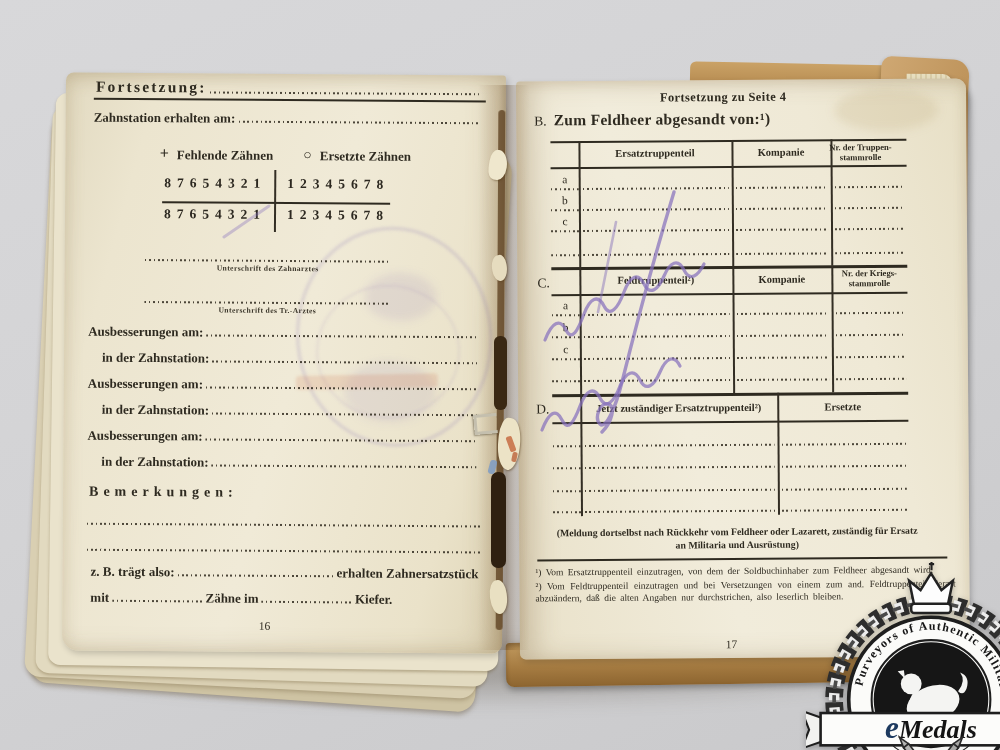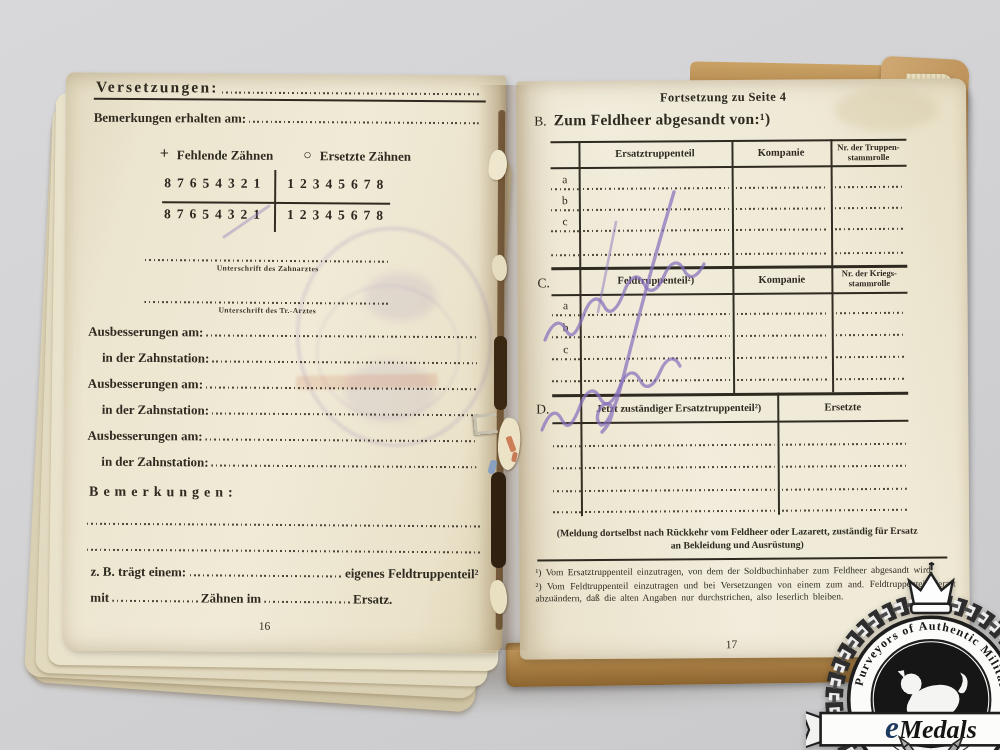--- a/index.html
+++ b/index.html
@@ -80,27 +80,27 @@
 
   <div class="abs page page-left">
 
     <div class="abs stampring" style="left:232px;top:152px;width:190px;height:214px;border:3.5px solid rgba(120,98,175,.20);transform:rotate(-6deg);"></div>
     <div class="abs stampring" style="left:252px;top:210px;width:140px;height:130px;border:2.5px solid rgba(120,98,175,.12);"></div>
     <div class="abs smudge" style="left:300px;top:198px;width:72px;height:48px;background:rgba(120,98,175,.12);"></div>
     <div class="abs smudge" style="left:280px;top:286px;width:92px;height:62px;background:rgba(120,98,175,.10);"></div>
     <div class="abs" style="left:232px;top:300px;width:142px;height:14px;background:rgba(198,92,48,.16);filter:blur(1.4px);transform:rotate(-1.5deg);border-radius:4px;"></div>
 
     <div class="fline" style="left:30px;top:6px;right:24px;font-size:15.5px;letter-spacing:2.2px;">
-      <span>Versetzungen:</span>
+      <span>Fortsetzung:</span>
       <span class="dots grow"></span>
     </div>
     <div class="abs hsolid" style="left:28px;top:25px;right:20px;height:1.8px;"></div>
 
     <div class="fline" style="left:28px;top:38px;right:24px;">
-      <span>Bemerkungen erhalten am:</span>
+      <span>Zahnstation erhalten am:</span>
       <span class="dots grow"></span>
     </div>
 
     <div class="fline" style="left:0;top:72px;width:100%;justify-content:center;gap:8px;">
       <span style="font-size:16px;">+</span>
       <span>Fehlende Zähnen</span>
       <span style="width:14px;"></span>
       <span style="font-size:14px;">○</span>
       <span>Ersetzte Zähnen</span>
     </div>
@@ -142,30 +142,30 @@
       <span class="dots grow"></span>
     </div>
 
     <div class="fline" style="left:26px;top:412px;font-size:14px;letter-spacing:5px;">
       <span>Bemerkungen:</span>
     </div>
     <div class="abs hdots" style="left:24px;top:450px;right:22px;"></div>
     <div class="abs hdots" style="left:24px;top:476px;right:22px;"></div>
 
     <div class="fline" style="left:28px;top:492px;right:24px;">
-      <span>z. B. trägt einem:</span>
-      <span class="dots grow"></span>
-      <span>eigenes Feldtruppenteil²</span>
+      <span>z. B. trägt also:</span>
+      <span class="dots grow"></span>
+      <span>erhalten Zahnersatzstück</span>
     </div>
     <div class="fline" style="left:28px;top:518px;right:110px;">
       <span>mit</span>
       <span class="dots grow" style="max-width:92px;"></span>
-      <span>Zähnen im</span>
+      <span>Zähne im</span>
       <span class="dots grow" style="max-width:92px;"></span>
-      <span>Ersatz.</span>
+      <span>Kiefer.</span>
     </div>
 
     <div class="abs" style="left:0;top:546px;width:92%;text-align:center;font-size:11.5px;">16</div>
   </div>
 
   <div class="abs page page-right">
 
     <div class="abs" style="left:318px;top:10px;width:104px;height:42px;background:rgba(170,140,80,.15);filter:blur(5px);border-radius:50%;"></div>
 
     <div class="abs" style="left:0;top:10px;width:92%;text-align:center;font-size:12.5px;font-weight:bold;letter-spacing:.4px;">Fortsetzung zu Seite 4</div>
@@ -193,21 +193,21 @@
 
       <div class="abs vline" style="left:28px;top:126px;height:127px;"></div>
       <div class="abs vline" style="left:181px;top:126px;height:127px;"></div>
       <div class="abs vline" style="left:280px;top:126px;height:127px;"></div>
 
       <div class="abs vline" style="left:28px;top:253px;height:122px;"></div>
       <div class="abs vline" style="left:225px;top:253px;height:122px;"></div>
 
       <div class="colhead" style="left:28px;top:7px;width:153px;">Ersatztruppenteil</div>
       <div class="colhead" style="left:181px;top:7px;width:99px;">Kompanie</div>
-      <div class="colhead small" style="left:280px;top:4px;width:76px;">
+      <div class="colhead small" style="left:272px;top:4px;width:76px;">
         <span>Nr. der Truppen-</span><br>
         <span>stammrolle</span>
       </div>
 
       <span class="rowletter" style="left:0;top:32px;">a</span>
       <span class="rowletter" style="left:0;top:53px;">b</span>
       <span class="rowletter" style="left:0;top:74px;">c</span>
       <div class="abs hdots" style="left:0;top:47px;width:28px;"></div>
       <div class="abs hdots" style="left:32px;top:47px;width:146px;"></div>
       <div class="abs hdots" style="left:185px;top:47px;width:92px;"></div>
@@ -264,21 +264,21 @@
       <div class="abs hdots" style="left:0;top:349px;width:28px;"></div>
       <div class="abs hdots" style="left:32px;top:349px;width:190px;"></div>
       <div class="abs hdots" style="left:229px;top:349px;width:125px;"></div>
       <div class="abs hdots" style="left:0;top:370px;width:28px;"></div>
       <div class="abs hdots" style="left:32px;top:370px;width:190px;"></div>
       <div class="abs hdots" style="left:229px;top:370px;width:125px;"></div>
     </div>
 
     <div class="abs" style="left:30px;top:446px;width:376px;text-align:center;font-size:9.8px;font-weight:bold;line-height:1.3;">
       <span>(Meldung dortselbst nach Rückkehr vom Feldheer oder Lazarett, zuständig für Ersatz</span><br>
-      <span>an Bekleidung und Ausrüstung)</span>
+      <span>an Militaria und Ausrüstung)</span>
     </div>
 
     <div class="abs hsolid" style="left:18px;top:478px;width:410px;height:1.6px;"></div>
 
     <div class="abs" style="left:16px;top:486px;width:420px;">
       <p class="fn">¹) Vom Ersatztruppenteil einzutragen, von dem der Soldbuchinhaber zum Feldheer abgesandt wird.</p>
       <p class="fn">²) Vom Feldtruppenteil einzutragen und bei Versetzungen von einem zum and. Feldtruppenteil derart abzuändern, daß die alten Angaben nur durchstrichen, also leserlich bleiben.</p>
     </div>
 
     <div class="abs" style="left:0;top:558px;width:94%;text-align:center;font-size:11.5px;">17</div>

